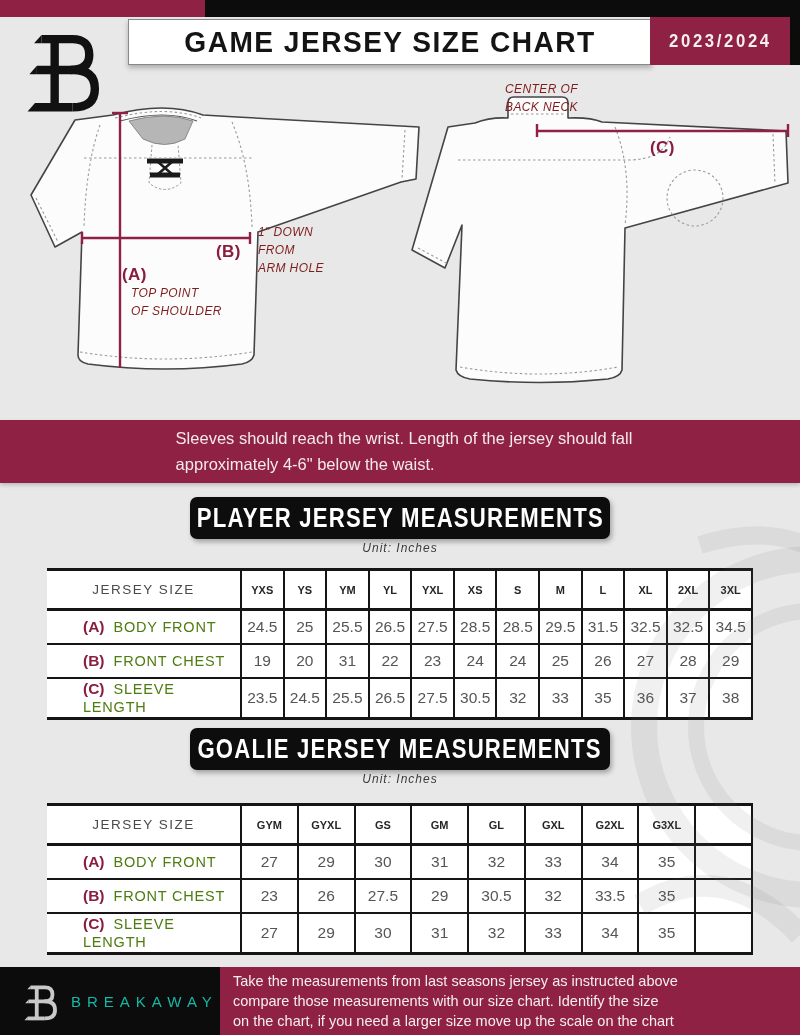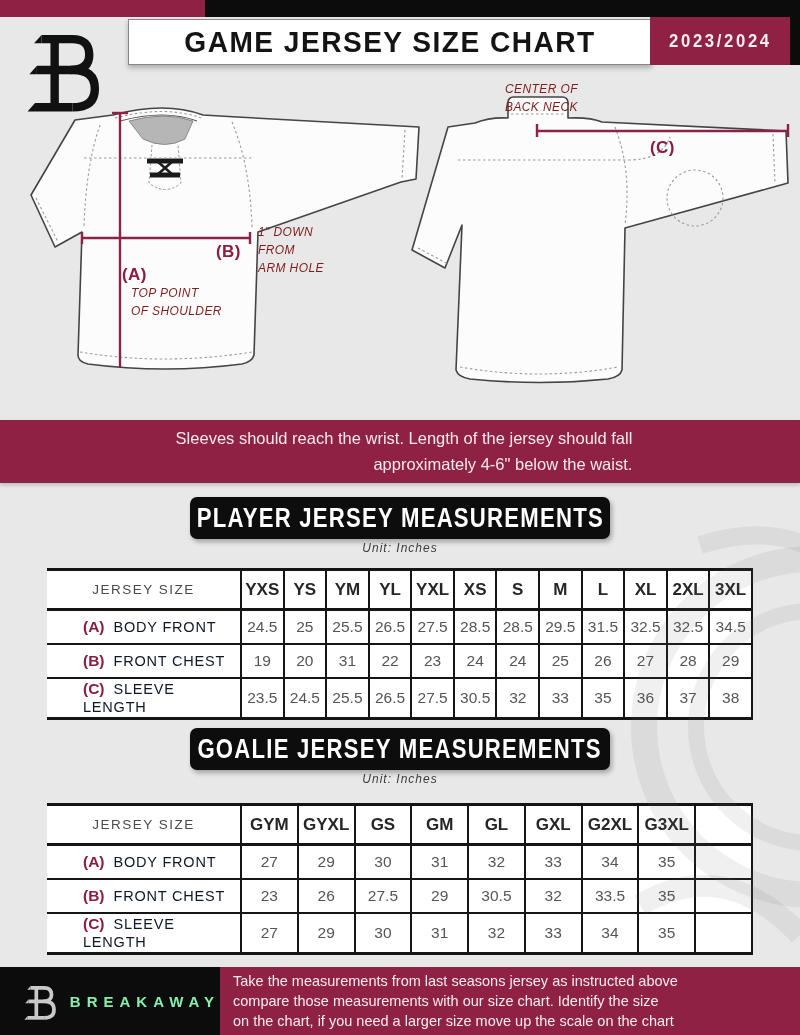--- a/index.html
+++ b/index.html
@@ -30,21 +30,21 @@
   .ann-cbn{left:505px;top:15px;}
   .lbl-c{left:650px;top:70px;}
   .lbl-b{left:216px;top:174px;}
   .ann-armhole{left:258px;top:158px;}
   .lbl-a{left:122px;top:197px;}
   .ann-shoulder{left:131px;top:219px;}
 
   
   .notice{position:absolute;top:420px;left:0;width:800px;height:63px;background:#8e2144;
           display:flex;align-items:center;justify-content:center;box-shadow:0 2px 4px rgba(0,0,0,0.2);}
-  .notice div{color:#f4e9ed;font-size:16.5px;line-height:1.55;text-align:right;white-space:pre-line;margin-left:8px;}
+  .notice div{color:#f4e9ed;font-size:16.5px;line-height:1.55;text-align:left;white-space:pre-line;margin-left:8px;}
 
   
   .section-banner{position:absolute;left:0;width:800px;display:flex;justify-content:center;}
   .banner-box{width:420px;height:42px;background:#0d0d0d;border-radius:7px;
               box-shadow:2px 3px 5px rgba(0,0,0,0.3);
               display:flex;align-items:center;justify-content:center;}
   .banner-box span{color:#fff;font-size:27px;font-weight:800;letter-spacing:1.5px;
                    transform:scaleX(0.82);white-space:nowrap;}
   .unit{position:absolute;left:0;width:800px;text-align:center;color:#3b3b3b;
         font-style:italic;font-size:12px;letter-spacing:1px;}
@@ -55,31 +55,31 @@
   table.size-table{position:absolute;left:47px;width:706px;table-layout:fixed;
        border-collapse:collapse;background:#fff;
        border-top:3px solid #151515;border-bottom:3px solid #151515;}
   .table-player{top:568px;} .table-goalie{top:803px;}
   table.size-table thead tr{height:40px;border-bottom:3px solid #151515;}
   table.size-table tbody tr{height:34px;border-bottom:2.5px solid #151515;}
   table.size-table tbody tr:last-child{border-bottom:none;}
   th.label-h{width:191px;font-size:13.5px;font-weight:400;letter-spacing:1.5px;color:#4a4a4a;}
   th.col-h,td.val{border-left:2px solid #151515;}
   th.col-h:last-child,td.val:last-child{border-right:2px solid #151515;}
-  th.col-h{font-size:17px;font-weight:700;color:#262626;}
+  th.col-h{font-size:11px;font-weight:700;color:#262626;}
   th.row-label{text-align:left;padding-left:36px;font-weight:400;}
   th.row-label .key{color:#8a1c3e;font-weight:800;font-size:15.5px;margin-right:9px;}
-  th.row-label .lbl{font-size:14.5px;color:#0f172a;letter-spacing:0.8px;}
+  th.row-label .lbl{font-size:14.5px;color:#4d7c0f;letter-spacing:0.8px;}
   td.val{font-size:15.5px;color:#555;text-align:center;}
 
   
   .footer{position:absolute;top:967px;left:0;width:800px;height:68px;display:flex;}
   .footer-black{width:220px;height:68px;background:#0c0c0c;display:flex;align-items:center;
                 padding-left:24px;box-sizing:border-box;gap:13px;}
-  .footer-brand{color:#86efac;font-size:15px;font-weight:700;letter-spacing:6px;white-space:nowrap;}
+  .footer-brand{color:#14b8a6;font-size:15px;font-weight:400;letter-spacing:6px;white-space:nowrap;}
   .footer-maroon{flex:1;background:#8e2144;display:flex;align-items:center;}
   .footer-maroon div{color:#f5edf0;font-size:14.5px;line-height:1.4;padding-left:13px;white-space:pre-line;}
 
   
   .watermark{position:absolute;top:0;left:0;width:800px;height:1035px;pointer-events:none;z-index:5;}
 </style>
 </head>
 <body>
 
 <div class="top-bar">

